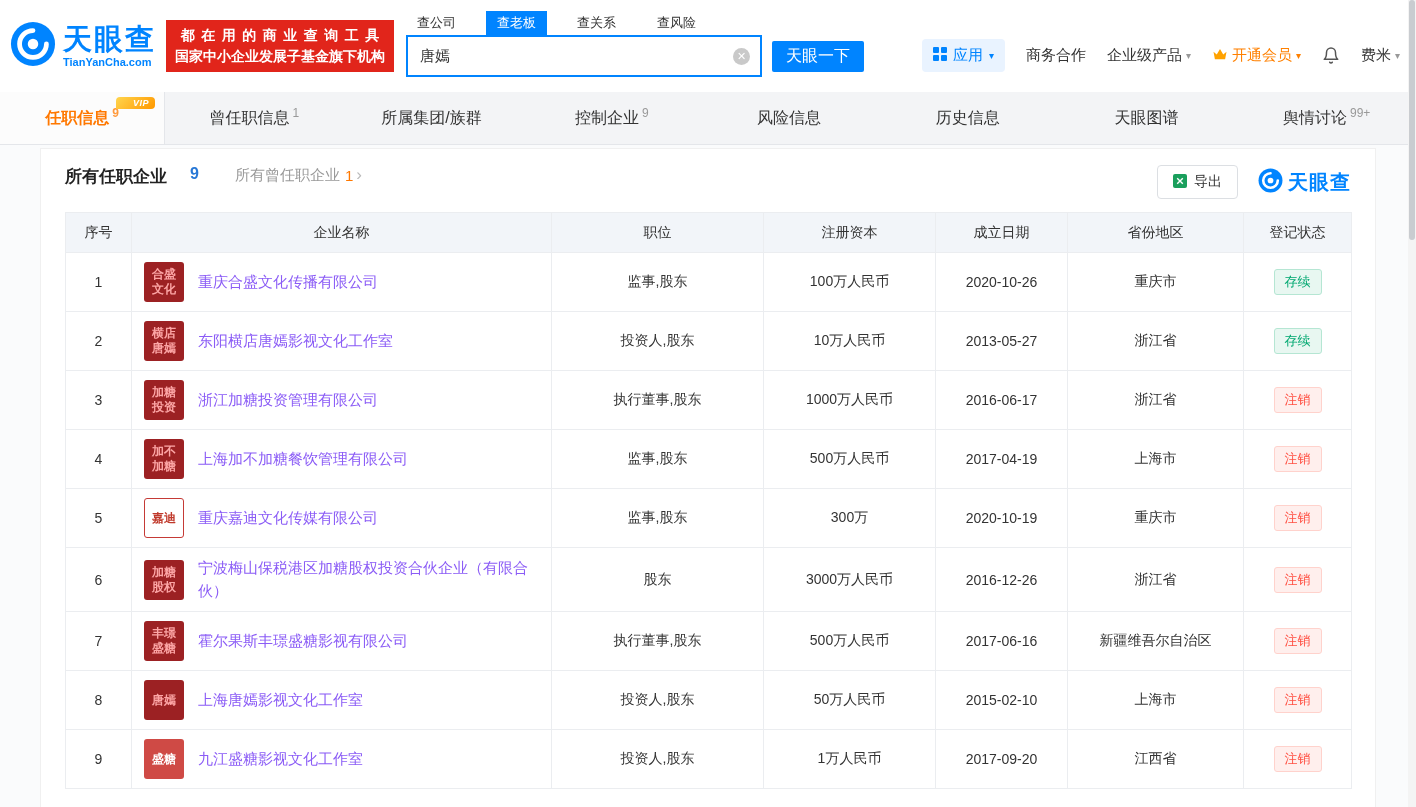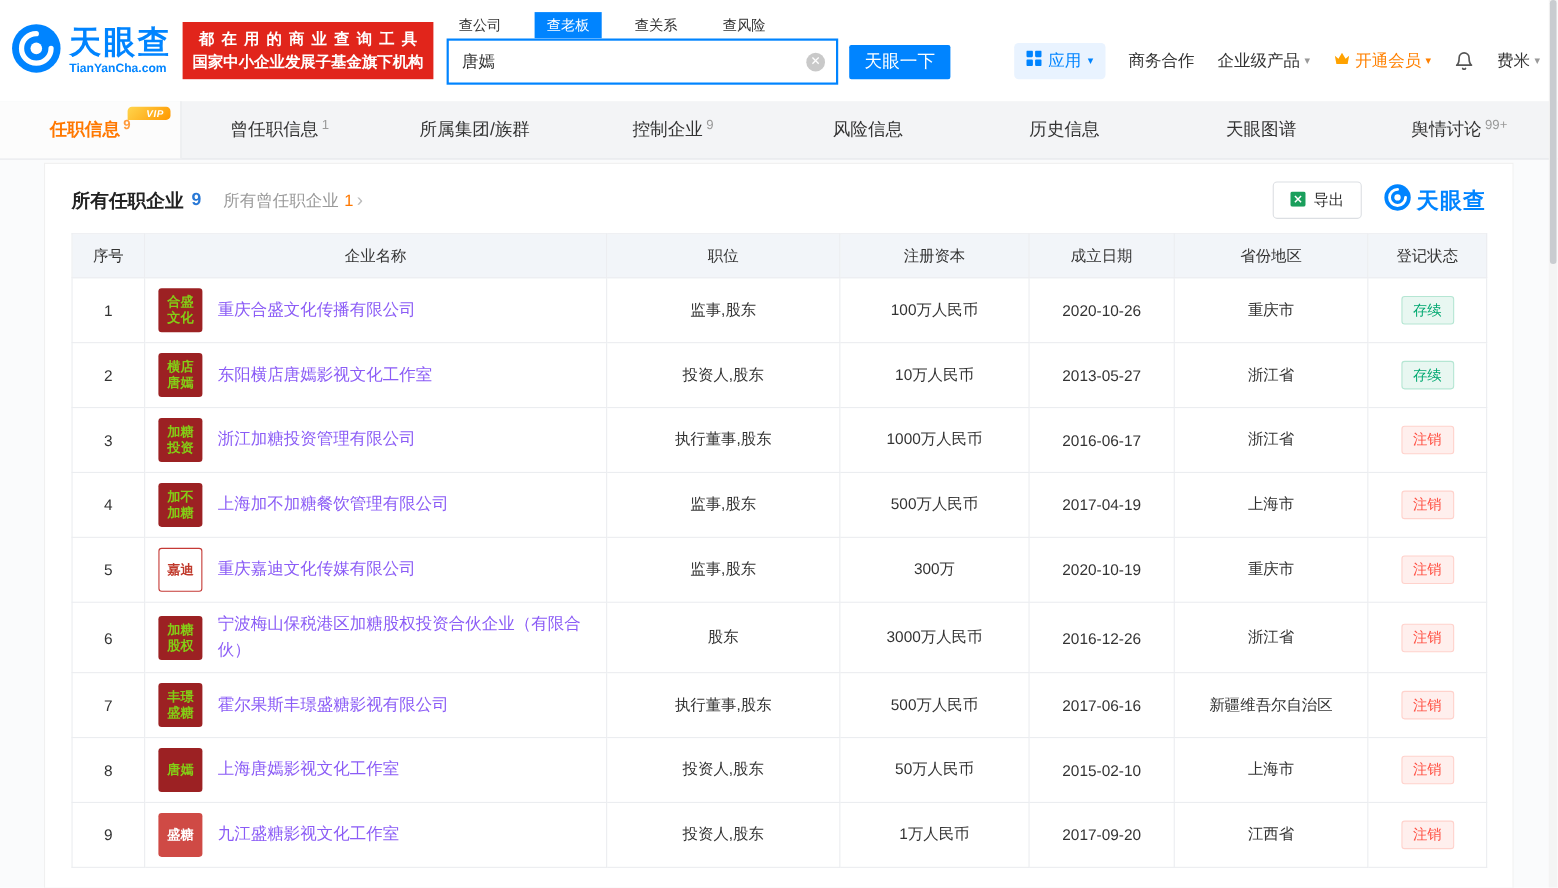--- a/index.html
+++ b/index.html
@@ -38,41 +38,41 @@
   .nav { height:53px; background:#f3f4f6; border-bottom:1px solid #e4e6ea; display:flex; align-items:stretch; }
   .nav-tab { flex:1; display:flex; align-items:center; justify-content:center; font-size:16px; color:#333; cursor:pointer; position:relative; white-space:nowrap; }
   .nav-tab .count { font-size:12px; color:#999; margin-left:3px; position:relative; top:-5px; }
   .nav-tab.active { background:#fcfcfc; color:#ff7800; font-weight:bold; border-right:1px solid #e4e6ea; flex:0 0 165px; }
   .nav-tab.active .count { color:#ff9a3c; }
   .vip-badge { position:absolute; top:5px; left:116px; background:linear-gradient(135deg,#ffd54d,#ff9800); color:#fff; font-size:9px; font-weight:bold; font-style:italic; padding:1px 6px 1px 17px; border-radius:4px 4px 4px 0; letter-spacing:.5px; }
 
   
   .main { padding:3px 40px 12px; }
   .card { background:#fff; border:1px solid #f0f0f0; padding:0 24px 18px; }
-  .card-head { display:flex; align-items:center; padding:16px 0 13px; }
+  .card-head { display:flex; align-items:flex-start; padding:16px 0 13px;gap:16px; }
   .card-title { font-size:17px; font-weight:bold; color:#222; }
   .title-count { color:#2878d6; font-weight:bold; margin-left:7px; font-size:16px; }
   .sub-link { margin-left:20px; color:#999; font-size:15px; cursor:pointer; display:flex; align-items:center; }
   .sub-count { color:#ff7800; margin-left:5px; }
   .arrow { color:#bbb; margin-left:3px; font-size:17px; }
   .head-right { margin-left:auto; display:flex; align-items:center; gap:20px; }
   .export-btn { display:flex; align-items:center; gap:7px; border:1px solid #dcdfe3; background:#fff; border-radius:4px; padding:7px 15px; font-size:14px; color:#333; cursor:pointer; }
   .brand-mini { display:flex; align-items:center; gap:5px; cursor:pointer; }
   .brand-mini .txt { font-size:20px; font-weight:bold; color:#0084ff; letter-spacing:1px; }
 
   
   table { width:100%; border-collapse:collapse; table-layout:fixed; }
   th, td { border:1px solid #ebedf0; text-align:center; font-size:14px; color:#333; }
   th { background:#f2f5f9; height:40px; font-weight:normal; }
   td { height:59px; }
   .name-cell { text-align:left; }
   .name-cell-inner { display:flex; align-items:center; gap:14px; padding:9px 6px 9px 12px; }
   .company-logo { flex:0 0 40px; width:40px; height:40px; border-radius:3px; display:flex; align-items:center; justify-content:center; text-align:center; font-size:12px; line-height:15px; font-weight:bold; }
   .company-logo span { white-space:pre-line; }
-  .logo-dark { background:#9c2123; color:#84cc16; }
+  .logo-dark { background:#9c2123; color:#fca5a5; }
   .logo-outline { background:#fff; border:1px solid #c53a36; color:#c0392b; }
   .logo-light { background:#cf4a45; color:#fff; }
   .company-link { color:#8b5cf6; font-size:15px; cursor:pointer; line-height:1.5; text-decoration:none; }
   .badge { display:inline-block; padding:3px 10px; border-radius:3px; font-size:13px; }
   .badge-active { color:#00a870; background:#e8f7f1; border:1px solid #b5e6d3; }
   .badge-cancelled { color:#ff4f42; background:#ffefed; border:1px solid #ffd2cc; }
 
   
   .scrollbar { position:absolute; top:0; right:0; width:8px; height:807px; background:#f4f4f4; }
   .scroll-thumb { position:absolute; top:0; right:1px; width:6px; height:240px; background:#c9ccd0; border-radius:3px; }

